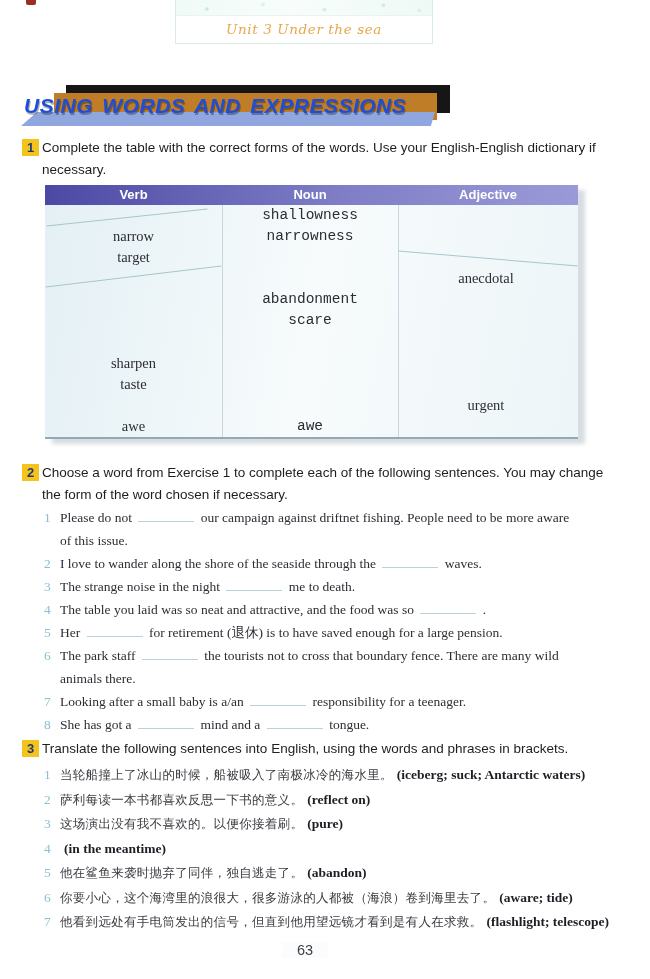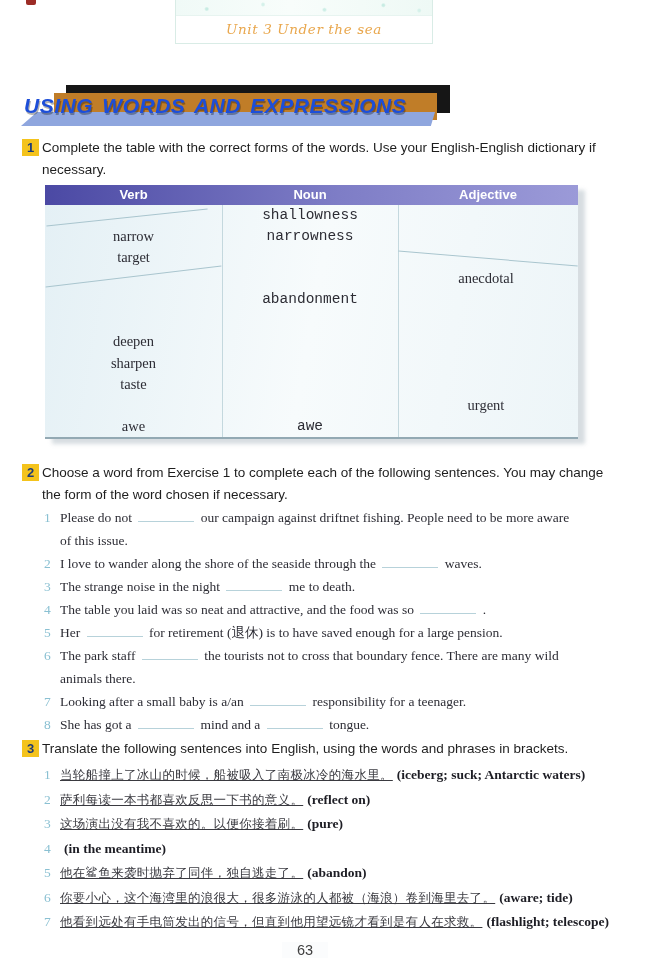--- a/index.html
+++ b/index.html
@@ -67,21 +67,21 @@
        font-size:13.5px;line-height:23px;}
   .sent-body{margin-left:0;}
   .sline{font-family:"Liberation Serif",serif;font-size:13.5px;color:#2d2d35;
          line-height:23px;white-space:nowrap;}
   .blank{display:inline-block;width:56px;height:11px;border-bottom:1px solid #b7d2da;margin:0 3px;}
 
   
   .items{position:absolute;left:44px;top:763px;width:596px;}
   .item{display:flex;align-items:baseline;height:24.5px;white-space:nowrap;}
   .item .num{line-height:24.5px;}
-  .zh{font-family:"Liberation Serif",serif;font-size:12.5px;color:#3a3a40;letter-spacing:.3px;text-decoration:underline;}
+  .zh{font-family:"Liberation Serif",serif;font-size:12.5px;color:#3a3a40;letter-spacing:.3px;}
   .en{font-family:"Liberation Serif",serif;font-weight:bold;font-size:13.5px;color:#1d1d24;margin-left:4px;}
 
   .pagenum{position:absolute;left:282px;top:942px;width:46px;text-align:center;
            font-size:14.5px;color:#404040;background:#fbfcfd;}
 </style>
 </head>
 <body>
 
 <div class="page">
 
@@ -134,24 +134,24 @@
           <div class="wt-cell"></div>
           <div class="wt-cell">anecdotal</div>
         </div>
         <div class="wt-row">
           <div class="wt-cell"></div>
           <div class="wt-cell">abandonment</div>
           <div class="wt-cell"></div>
         </div>
         <div class="wt-row">
           <div class="wt-cell"></div>
-          <div class="wt-cell"></div>
-        </div>
-        <div class="wt-row">
-          <div class="wt-cell">deepen</div>
+          <div class="wt-cell">scare</div>
+          <div class="wt-cell"></div>
+        </div>
+        <div class="wt-row">
           <div class="wt-cell"></div>
           <div class="wt-cell"></div>
         </div>
         <div class="wt-row">
           <div class="wt-cell">sharpen</div>
           <div class="wt-cell"></div>
           <div class="wt-cell"></div>
         </div>
         <div class="wt-row">
           <div class="wt-cell">taste</div>

